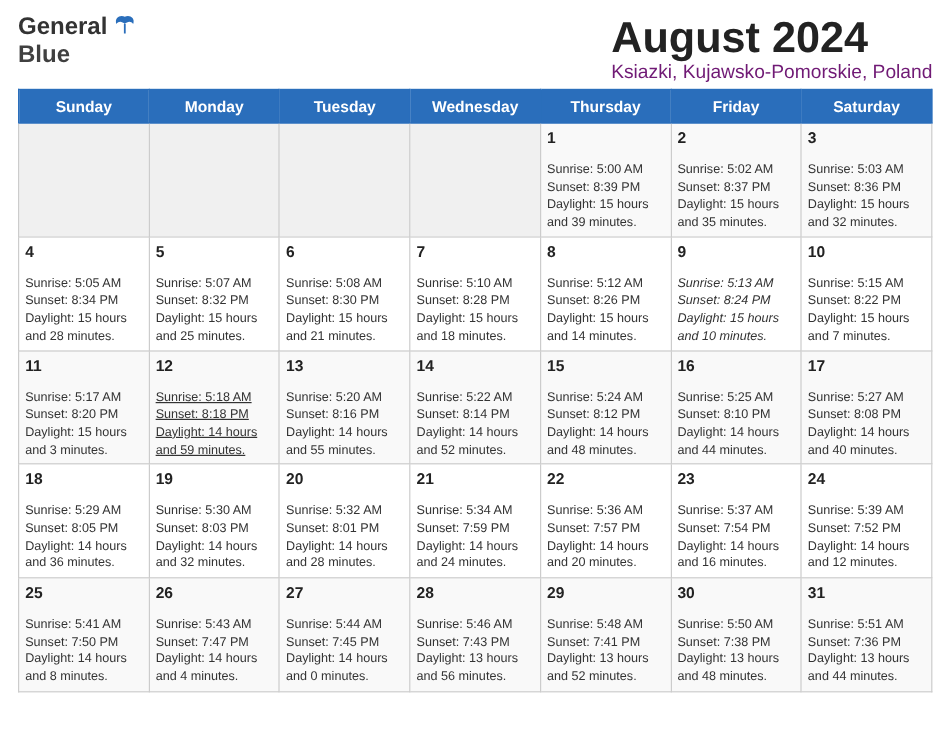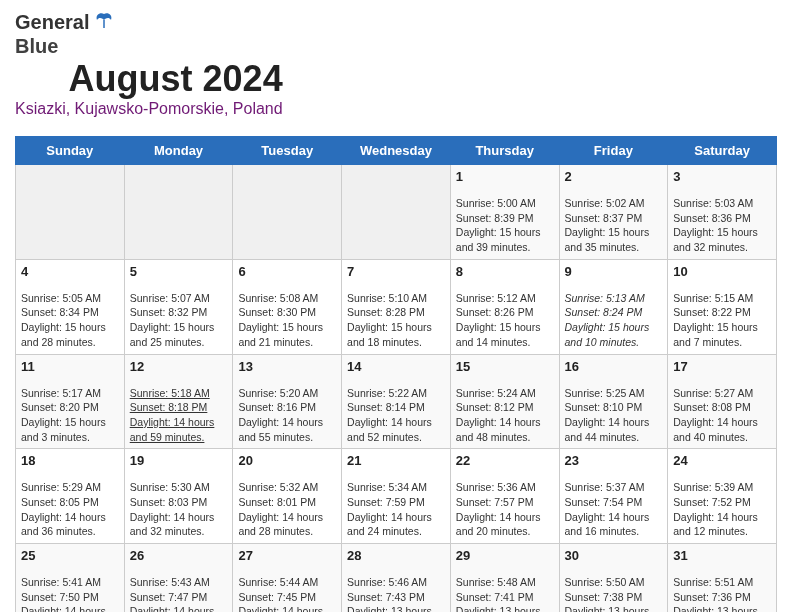--- a/index.html
+++ b/index.html
@@ -7,35 +7,33 @@
       font-family: Arial, sans-serif;
       background: #fff;
       width: 792px;
       min-height: 612px;
       padding: 10px 15px;
     }
     .header {
       display: flex;
       justify-content: space-between;
       align-items: flex-start;
-      margin-bottom: 18px;
-      flex-direction: column;
+      margin-bottom: 4px;
     }
     .logo {
       display: flex;
       flex-direction: column;
       align-items: flex-start;
     }
     .logo-row {
       display: flex;
       align-items: center;
       gap: 2px;
     }
     .title-block {
-      text-align: right;
     }
     .title-block h1 {
       font-size: 36px;
       font-weight: bold;
       color: #222;
     }
     .title-block h2 {
       font-size: 16px;
       font-weight: normal;
       color: #701a75;

